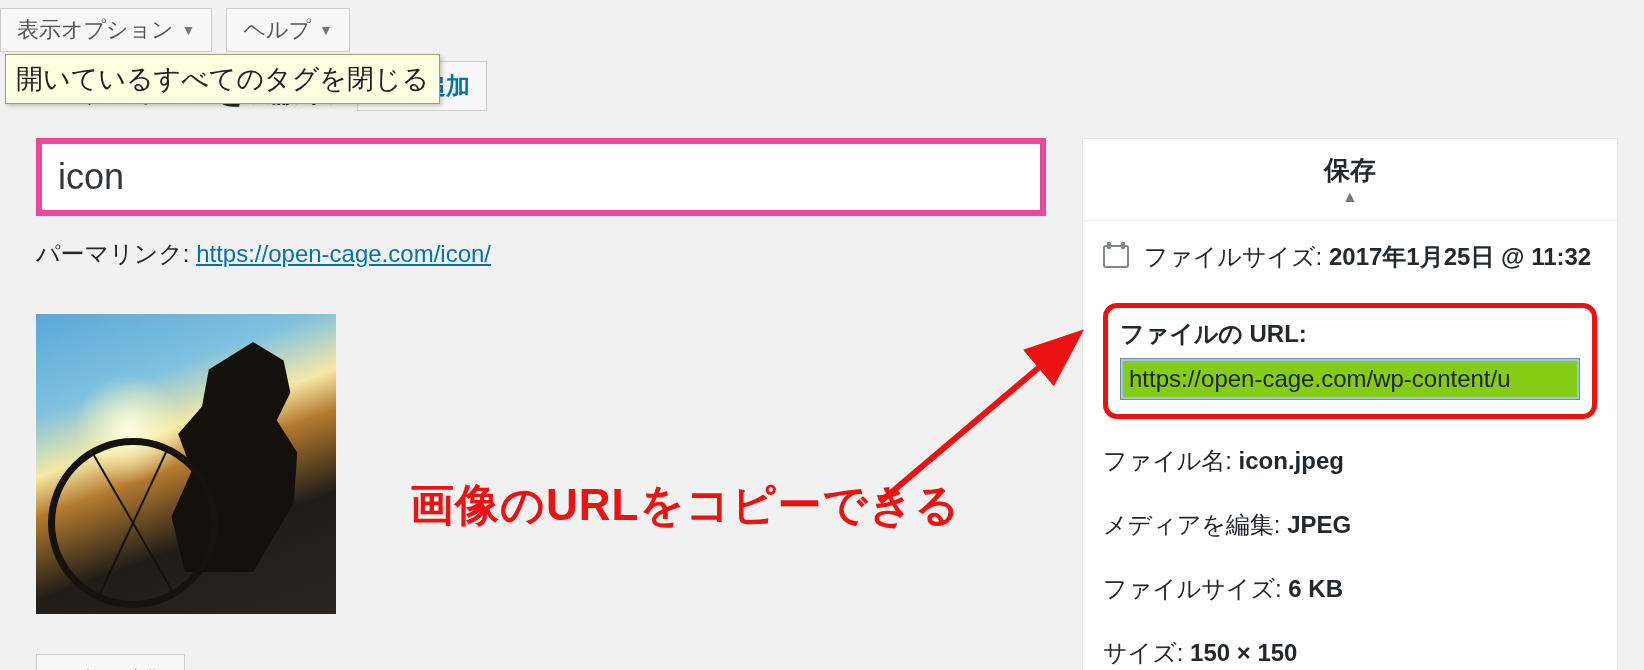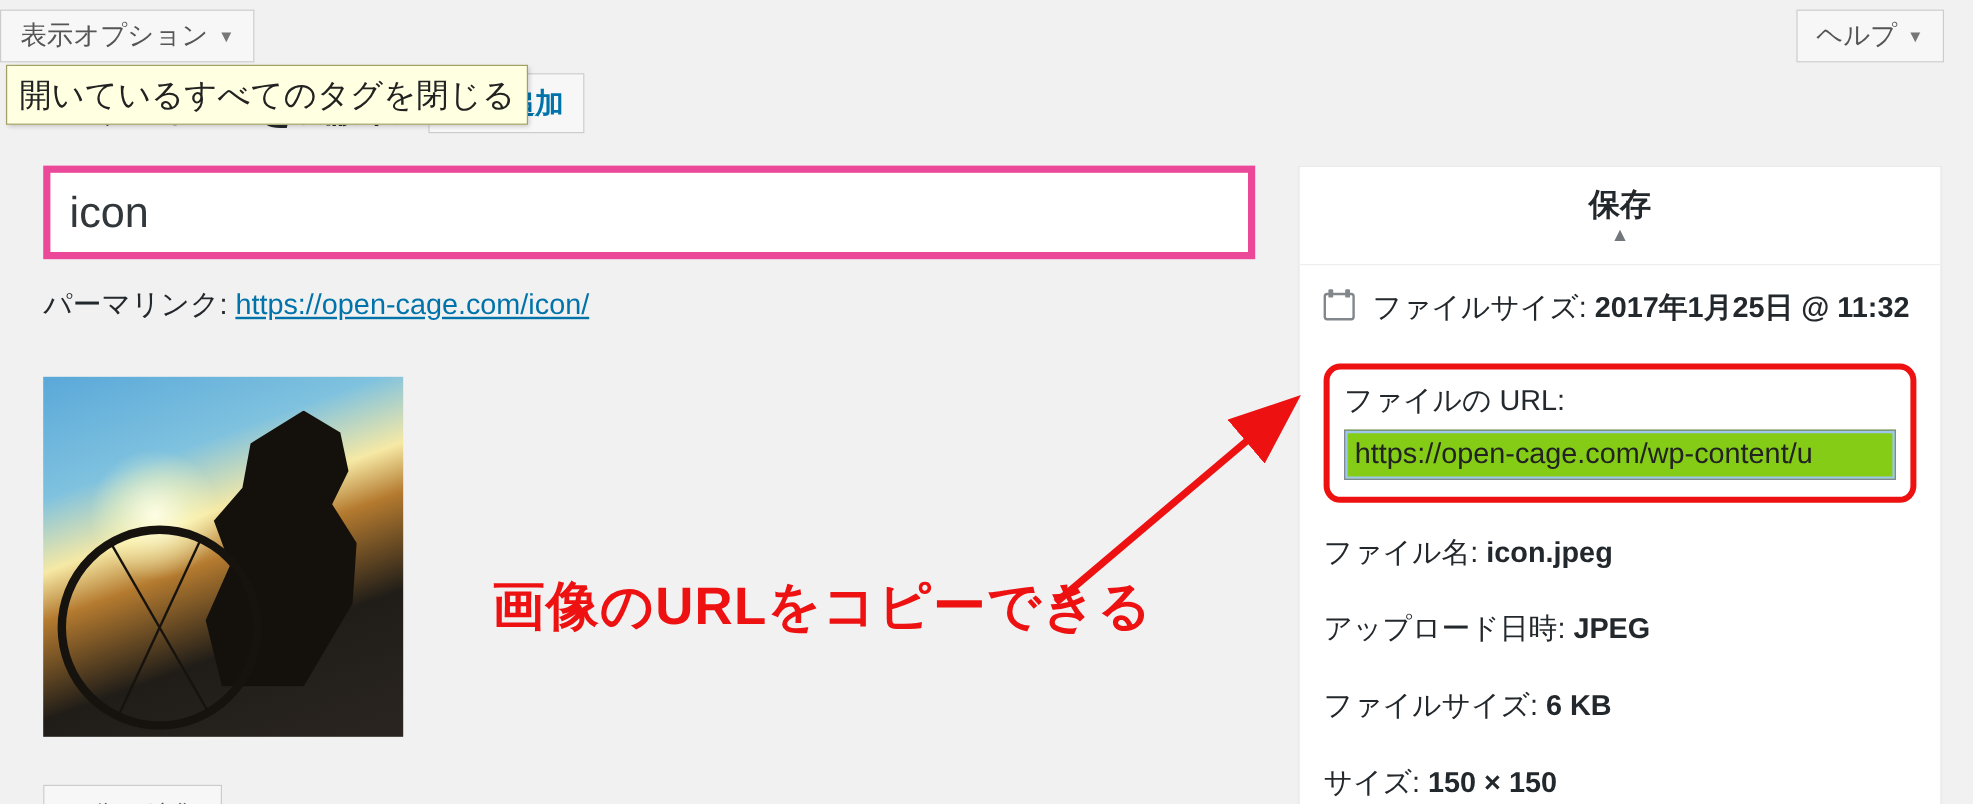--- a/index.html
+++ b/index.html
@@ -10,21 +10,21 @@
     background: #f1f1f1;
     width: 1644px;
     height: 670px;
     overflow: hidden;
     position: relative;
     color: #23282d;
   }
 
   .topbar {
     display: flex;
-    justify-content: space-between;
+    justify-content: flex-start;
     gap: 14px;
     padding: 8px 24px 0 0;
   }
   .screen-btn {
     background: #f7f7f7;
     border: 1px solid #ccc;
     padding: 6px 16px;
     font-size: 22px;
     color: #555;
     cursor: pointer;
@@ -192,21 +192,21 @@
     background: #82878c; border-radius: 1px;
     box-shadow: 14px 0 0 #82878c;
   }
 
   .file-url-block {
     border: 5px solid #e11;
     border-radius: 14px;
     padding: 10px 12px 14px 12px;
     margin-bottom: 24px;
   }
-  .file-url-label { font-size: 24px; color: #23282d; margin-bottom: 8px; }
+  .file-url-label { font-size: 24px; color: #23282d; margin-bottom: 8px; font-weight: bold; }
   .file-url-input {
     width: 100%;
     font-size: 24px;
     padding: 6px 8px;
     border: 1px solid #7e8993;
     background: #84cc16;
     color: #222;
     box-shadow: inset 0 0 0 2px #9ec7ee;
   }
 
@@ -283,21 +283,21 @@
           <div class="file-url-label">ファイルの URL:</div>
           <input class="file-url-input" type="text" readonly="" value="https://open-cage.com/wp-content/u" style="">
         </div>
 
         <div class="meta-line">
           <span>ファイル名:</span>
           <strong>icon.jpeg</strong>
         </div>
 
         <div class="meta-line">
-          <span>アップロード日時:</span>
+          <span>メディアを編集:</span>
           <strong>JPEG</strong>
         </div>
 
         <div class="meta-line">
           <span>ファイルサイズ:</span>
           <strong>6 KB</strong>
         </div>
 
         <div class="meta-line" style="margin-bottom:0">
           <span>サイズ:</span>

